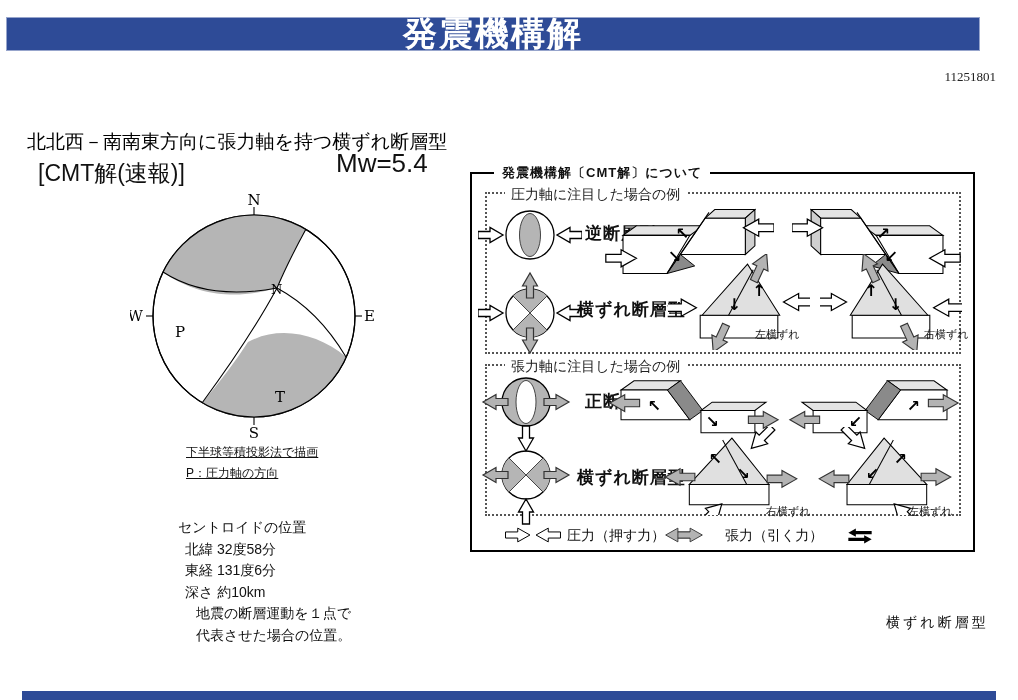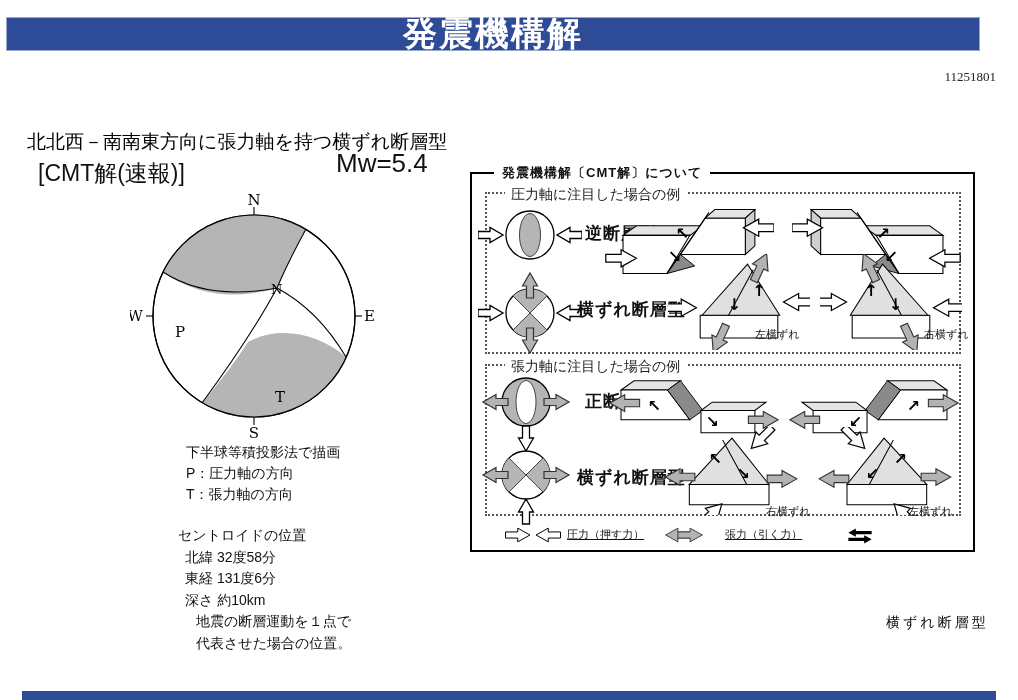--- a/index.html
+++ b/index.html
@@ -13,34 +13,34 @@
   #doc-number{right:22px;top:69px;font-family:"Liberation Serif",serif;font-size:13px;color:#222;}
   #subtitle{left:27px;top:106px;font-size:19px;color:#000;margin-top:23px;}
   #cmt-label{left:38px;top:158px;font-size:23px;}
   #mw-value{left:336px;top:148px;font-size:26px;text-align:right;}
   
   .bb-serif{font-family:"DejaVu Serif",serif;font-size:15px;fill:#000;}
   .bb-small{font-family:"DejaVu Serif",serif;font-size:13px;fill:#000;}
   .bb-line{fill:none;stroke:#000;stroke-width:1.1;}
   .bb-gray{fill:var(--bb-gray);stroke:none;}
   
-  #projection-notes{left:186px;top:442px;font-size:14px;line-height:21px;}
-  #centroid-block{left:178px;top:517px;font-size:14px;line-height:21.5px;margin-top:8px;}
+  #projection-notes{left:186px;top:442px;font-size:12px;line-height:21px;text-decoration:underline;}
+  #centroid-block{left:178px;top:517px;font-size:14px;line-height:21.5px;}
   .ind1{padding-left:7px;} .ind2{padding-left:18px;}
   
   #explain-box{left:470px;top:172px;width:505px;height:380px;border:2px solid #000;box-sizing:border-box;}
   #explain-title{position:absolute;top:-10px;left:22px;background:#fff;padding:0 8px;
                  font-size:13px;font-weight:bold;letter-spacing:1px;}
   .dotted-box{position:absolute;border:2px dotted #555;box-sizing:border-box;}
   #pressure-box{left:13px;top:18px;width:476px;height:162px;}
   #tension-box{left:13px;top:190px;width:476px;height:152px;}
   .dotted-label{position:absolute;top:-8px;left:18px;background:#fff;padding:0 6px;font-size:14px;color:#222;}
   .row-label{position:absolute;font-size:17px;font-weight:bold;letter-spacing:1px;}
   .slip-label{position:absolute;font-size:11px;color:#111;}
-  .legend-text{position:absolute;font-size:11px;text-decoration:underline;}
+  .legend-text{position:absolute;font-size:14px;}
   
   .arr-white{fill:#fff;stroke:#000;stroke-width:1.3;}
   .arr-gray{fill:var(--arrow-gray);stroke:#333;stroke-width:1.2;}
   .face-top{fill:var(--face-top);stroke:#000;stroke-width:1.1;}
   .face-front{fill:#fff;stroke:#000;stroke-width:1.1;}
   .face-side{fill:#cfcfcf;stroke:#000;stroke-width:1.1;}
   .face-fault{fill:var(--fault-dark);stroke:#000;stroke-width:1;}
   .slab{fill:#e0e0e0;stroke:#000;stroke-width:1.1;}
   .kline{fill:none;stroke:#000;stroke-width:1.1;}
   .shear{font-family:"DejaVu Sans",sans-serif;font-size:17px;font-weight:bold;fill:#000;}
@@ -79,21 +79,20 @@
     <text x="143" y="321" text-anchor="end" class="bb-serif">W</text>
     <text x="364" y="321" text-anchor="start" class="bb-serif">E</text>
     <text x="271" y="294" class="bb-small">N</text>
     <text x="175" y="337" class="bb-serif">P</text>
     <text x="275" y="402" class="bb-serif">T</text>
   </svg>
 
   <div class="abs" id="projection-notes">
     <div>下半球等積投影法で描画</div>
     <div>P：圧力軸の方向</div>
-    <div>T：張力軸の方向</div>
   </div>
 
   <div class="abs" id="centroid-block">
     <div>セントロイドの位置</div>
     <div class="ind1">北緯 32度58分</div>
     <div class="ind1">東経 131度6分</div>
     <div class="ind1">深さ 約10km</div>
     <div class="ind2">地震の断層運動を１点で</div>
     <div class="ind2">代表させた場合の位置。</div>
   </div>

